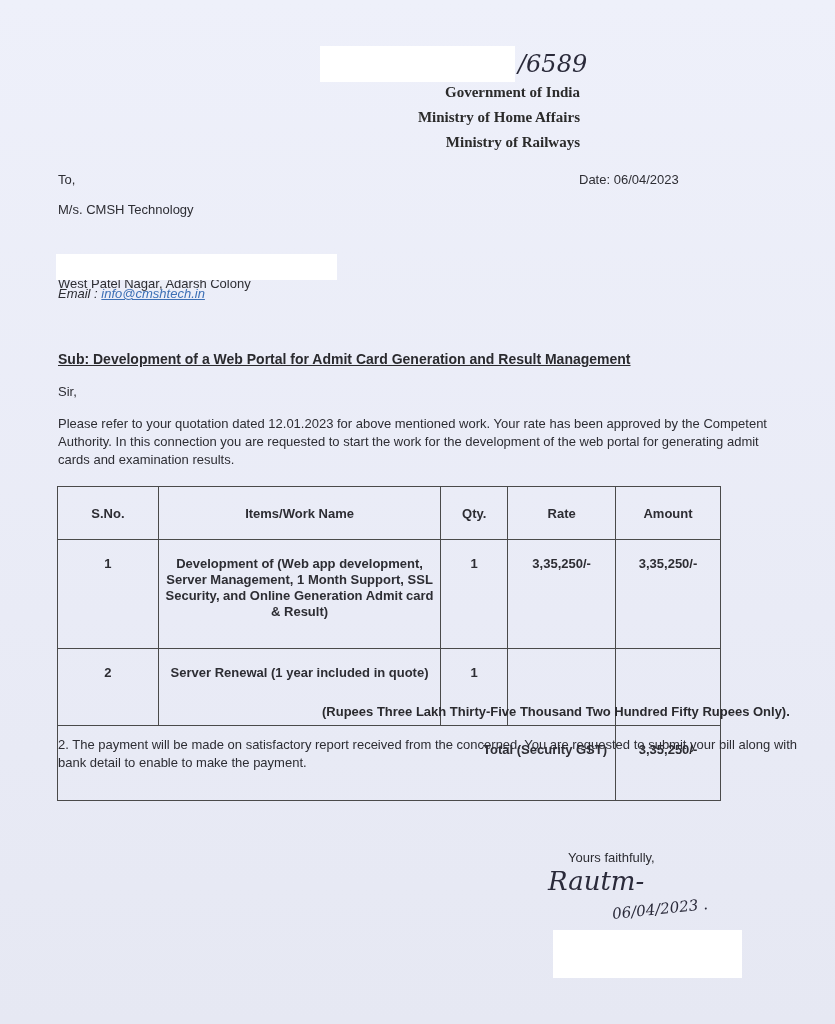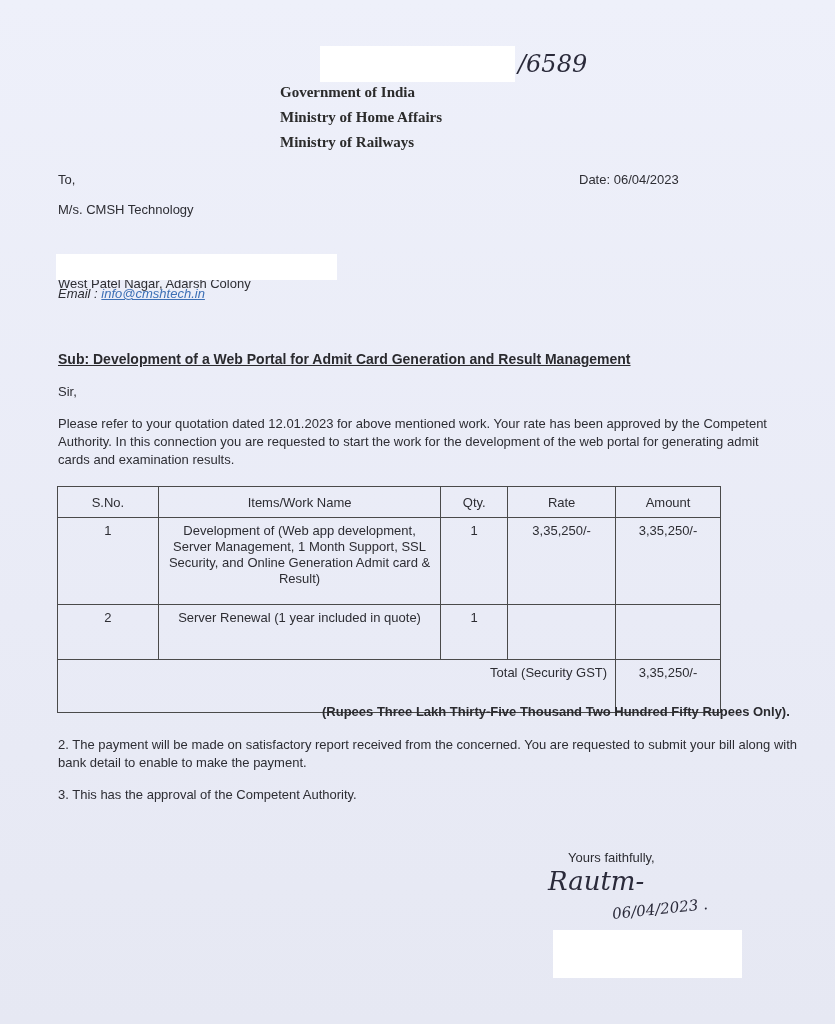--- a/index.html
+++ b/index.html
@@ -9,34 +9,34 @@
       font-family: "Liberation Sans", sans-serif;
       color: #2a2a2e;
       position: relative;
     }
     .page { position: absolute; left: 0; top: 0; width: 835px; height: 1024px;
       background: linear-gradient(180deg, #eef0fa 0%, #e9ebf6 60%, #e6e8f3 100%); }
     .abs { position: absolute; }
     .redact { position: absolute; background: #ffffff; }
     .serif-head {
       font-family: "Liberation Serif", serif; font-weight: bold; font-size: 15px;
-      color: #2b2b2b; text-align: left; width: 300px; left: 280px;
+      color: #2b2b2b; text-align: right; width: 300px; left: 280px;
     }
     .body-text { font-size: 13px; color: #2d2d33; }
     .hand {
       font-family: "DejaVu Serif", serif; font-style: italic; color: #2a2a3a;
     }
     .link { color: #3c6fb5; text-decoration: underline; }
     table.work {
       position: absolute; left: 57px; top: 486px; width: 664px;
       border-collapse: collapse; font-size: 13px; color: #2d2d33;
     }
     table.work td, table.work th {
       border: 1px solid #4a4a4a; vertical-align: top; text-align: center;
-      padding: 5px 5px; font-weight: normal;
+      padding: 16px 5px; font-weight: bold;
     }
     table.work th { height: 20px; vertical-align: middle; }
     .row1 td { height: 76px; line-height: 16px; }
     .row2 td { height: 44px; }
     .row-total td { height: 42px; }
   </style>
 </head>
 <body>
 
 <div class="page">
@@ -103,20 +103,19 @@
       <tr class="row-total">
         <td colspan="4" style="text-align:right; padding-right:8px;">Total (Security GST)</td>
         <td>3,35,250/-</td>
       </tr>
     </tbody>
   </table>
 
   <div class="abs" style="left:322px; top:704px; font-size:13px; font-weight:bold; color:#2a2a2e;">(Rupees Three Lakh Thirty-Five Thousand Two Hundred Fifty Rupees Only).</div>
 
   <div class="abs body-text" style="left:58px; top:736px; width:740px; line-height:18px;">2. The payment will be made on satisfactory report received from the concerned. You are requested to submit your bill along with bank detail to enable to make the payment.</div>
-  <div class="abs body-text" style="left:58px; top:787px;">3. This has the approval of the Competent Authority.</div>
 
   <div class="abs body-text" style="left:568px; top:850px;">Yours faithfully,</div>
   <div class="abs hand" style="left:548px; top:866px; font-size:26px;">Rautm-</div>
   <div class="abs hand" style="left:612px; top:900px; font-size:15px; transform:rotate(-6deg);">06/04/2023 .</div>
   <div class="redact" style="left:553px; top:930px; width:189px; height:48px;"></div>
 
 </div>
 
 </body></html>

